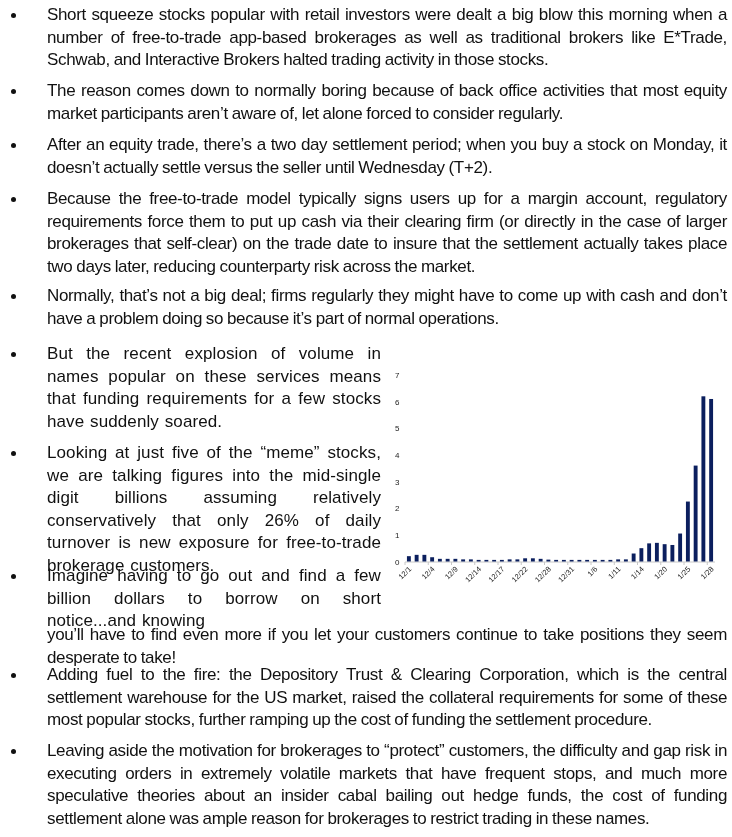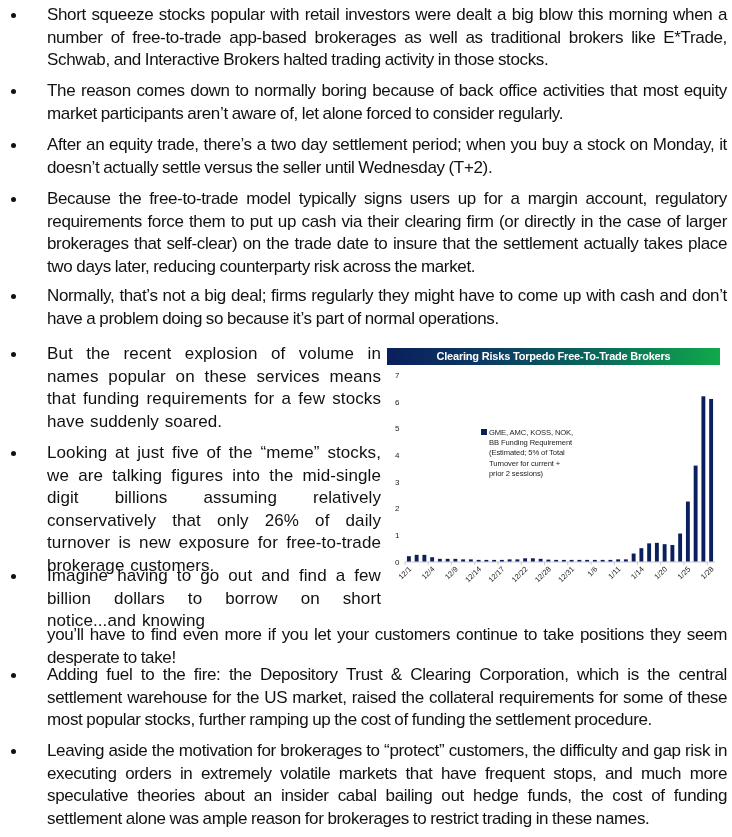--- a/index.html
+++ b/index.html
@@ -72,21 +72,20 @@
     <span class="bullet"></span>
     <div class="text full">Adding fuel to the fire: the Depository Trust &amp; Clearing Corporation, which is the central settlement warehouse for the US market, raised the collateral requirements for some of these most popular stocks, further ramping up the cost of funding the settlement procedure.</div>
   </div>
 
   <div class="item" style="top:740px">
     <span class="bullet"></span>
     <div class="text full">Leaving aside the motivation for brokerages to “protect” customers, the difficulty and gap risk in executing orders in extremely volatile markets that have frequent stops, and much more speculative theories about an insider cabal bailing out hedge funds, the cost of funding settlement alone was ample reason for brokerages to restrict trading in these names.</div>
   </div>
 
   <div class="chart">
-    <div class="chart-title">Clearing Risks Torpedo Free-To-Trade Brokers</div>
     <svg id="chart-svg" width="350" height="245">
         <text x="20" y="218.5" font-size="8" fill="#222" font-family="Liberation Sans, sans-serif">0</text>
         <text x="20" y="191.85714285714286" font-size="8" fill="#222" font-family="Liberation Sans, sans-serif">1</text>
         <text x="20" y="165.21428571428572" font-size="8" fill="#222" font-family="Liberation Sans, sans-serif">2</text>
         <text x="20" y="138.57142857142856" font-size="8" fill="#222" font-family="Liberation Sans, sans-serif">3</text>
         <text x="20" y="111.92857142857143" font-size="8" fill="#222" font-family="Liberation Sans, sans-serif">4</text>
         <text x="20" y="85.28571428571428" font-size="8" fill="#222" font-family="Liberation Sans, sans-serif">5</text>
         <text x="20" y="58.64285714285714" font-size="8" fill="#222" font-family="Liberation Sans, sans-serif">6</text>
         <text x="20" y="32" font-size="8" fill="#222" font-family="Liberation Sans, sans-serif">7</text>
         <line x1="30" x2="340" y1="216" y2="216" stroke="#c8c8c8" stroke-width="1"></line>
@@ -152,22 +151,15 @@
         <text x="153.125" y="223.5" font-size="7.5" fill="#222" text-anchor="end" font-family="Liberation Sans, sans-serif" transform="rotate(-45 153.125 223.5)">12/22</text>
         <text x="176.375" y="223.5" font-size="7.5" fill="#222" text-anchor="end" font-family="Liberation Sans, sans-serif" transform="rotate(-45 176.375 223.5)">12/28</text>
         <text x="199.625" y="223.5" font-size="7.5" fill="#222" text-anchor="end" font-family="Liberation Sans, sans-serif" transform="rotate(-45 199.625 223.5)">12/31</text>
         <text x="222.875" y="223.5" font-size="7.5" fill="#222" text-anchor="end" font-family="Liberation Sans, sans-serif" transform="rotate(-45 222.875 223.5)">1/6</text>
         <text x="246.125" y="223.5" font-size="7.5" fill="#222" text-anchor="end" font-family="Liberation Sans, sans-serif" transform="rotate(-45 246.125 223.5)">1/11</text>
         <text x="269.375" y="223.5" font-size="7.5" fill="#222" text-anchor="end" font-family="Liberation Sans, sans-serif" transform="rotate(-45 269.375 223.5)">1/14</text>
         <text x="292.625" y="223.5" font-size="7.5" fill="#222" text-anchor="end" font-family="Liberation Sans, sans-serif" transform="rotate(-45 292.625 223.5)">1/20</text>
         <text x="315.875" y="223.5" font-size="7.5" fill="#222" text-anchor="end" font-family="Liberation Sans, sans-serif" transform="rotate(-45 315.875 223.5)">1/25</text>
         <text x="339.125" y="223.5" font-size="7.5" fill="#222" text-anchor="end" font-family="Liberation Sans, sans-serif" transform="rotate(-45 339.125 223.5)">1/28</text>
       </svg>
-    <div class="legend">
-      <div class="legend-line"><span class="legend-swatch"></span><span>GME, AMC, KOSS, NOK,</span></div>
-      <div class="legend-line" style="padding-left:8px">BB Funding Requirement</div>
-      <div class="legend-line" style="padding-left:8px">(Estimated; 5% of Total</div>
-      <div class="legend-line" style="padding-left:8px">Turnover for current +</div>
-      <div class="legend-line" style="padding-left:8px">prior 2 sessions)</div>
-    </div>
   </div>
 
 </div>
 
 </body></html>

